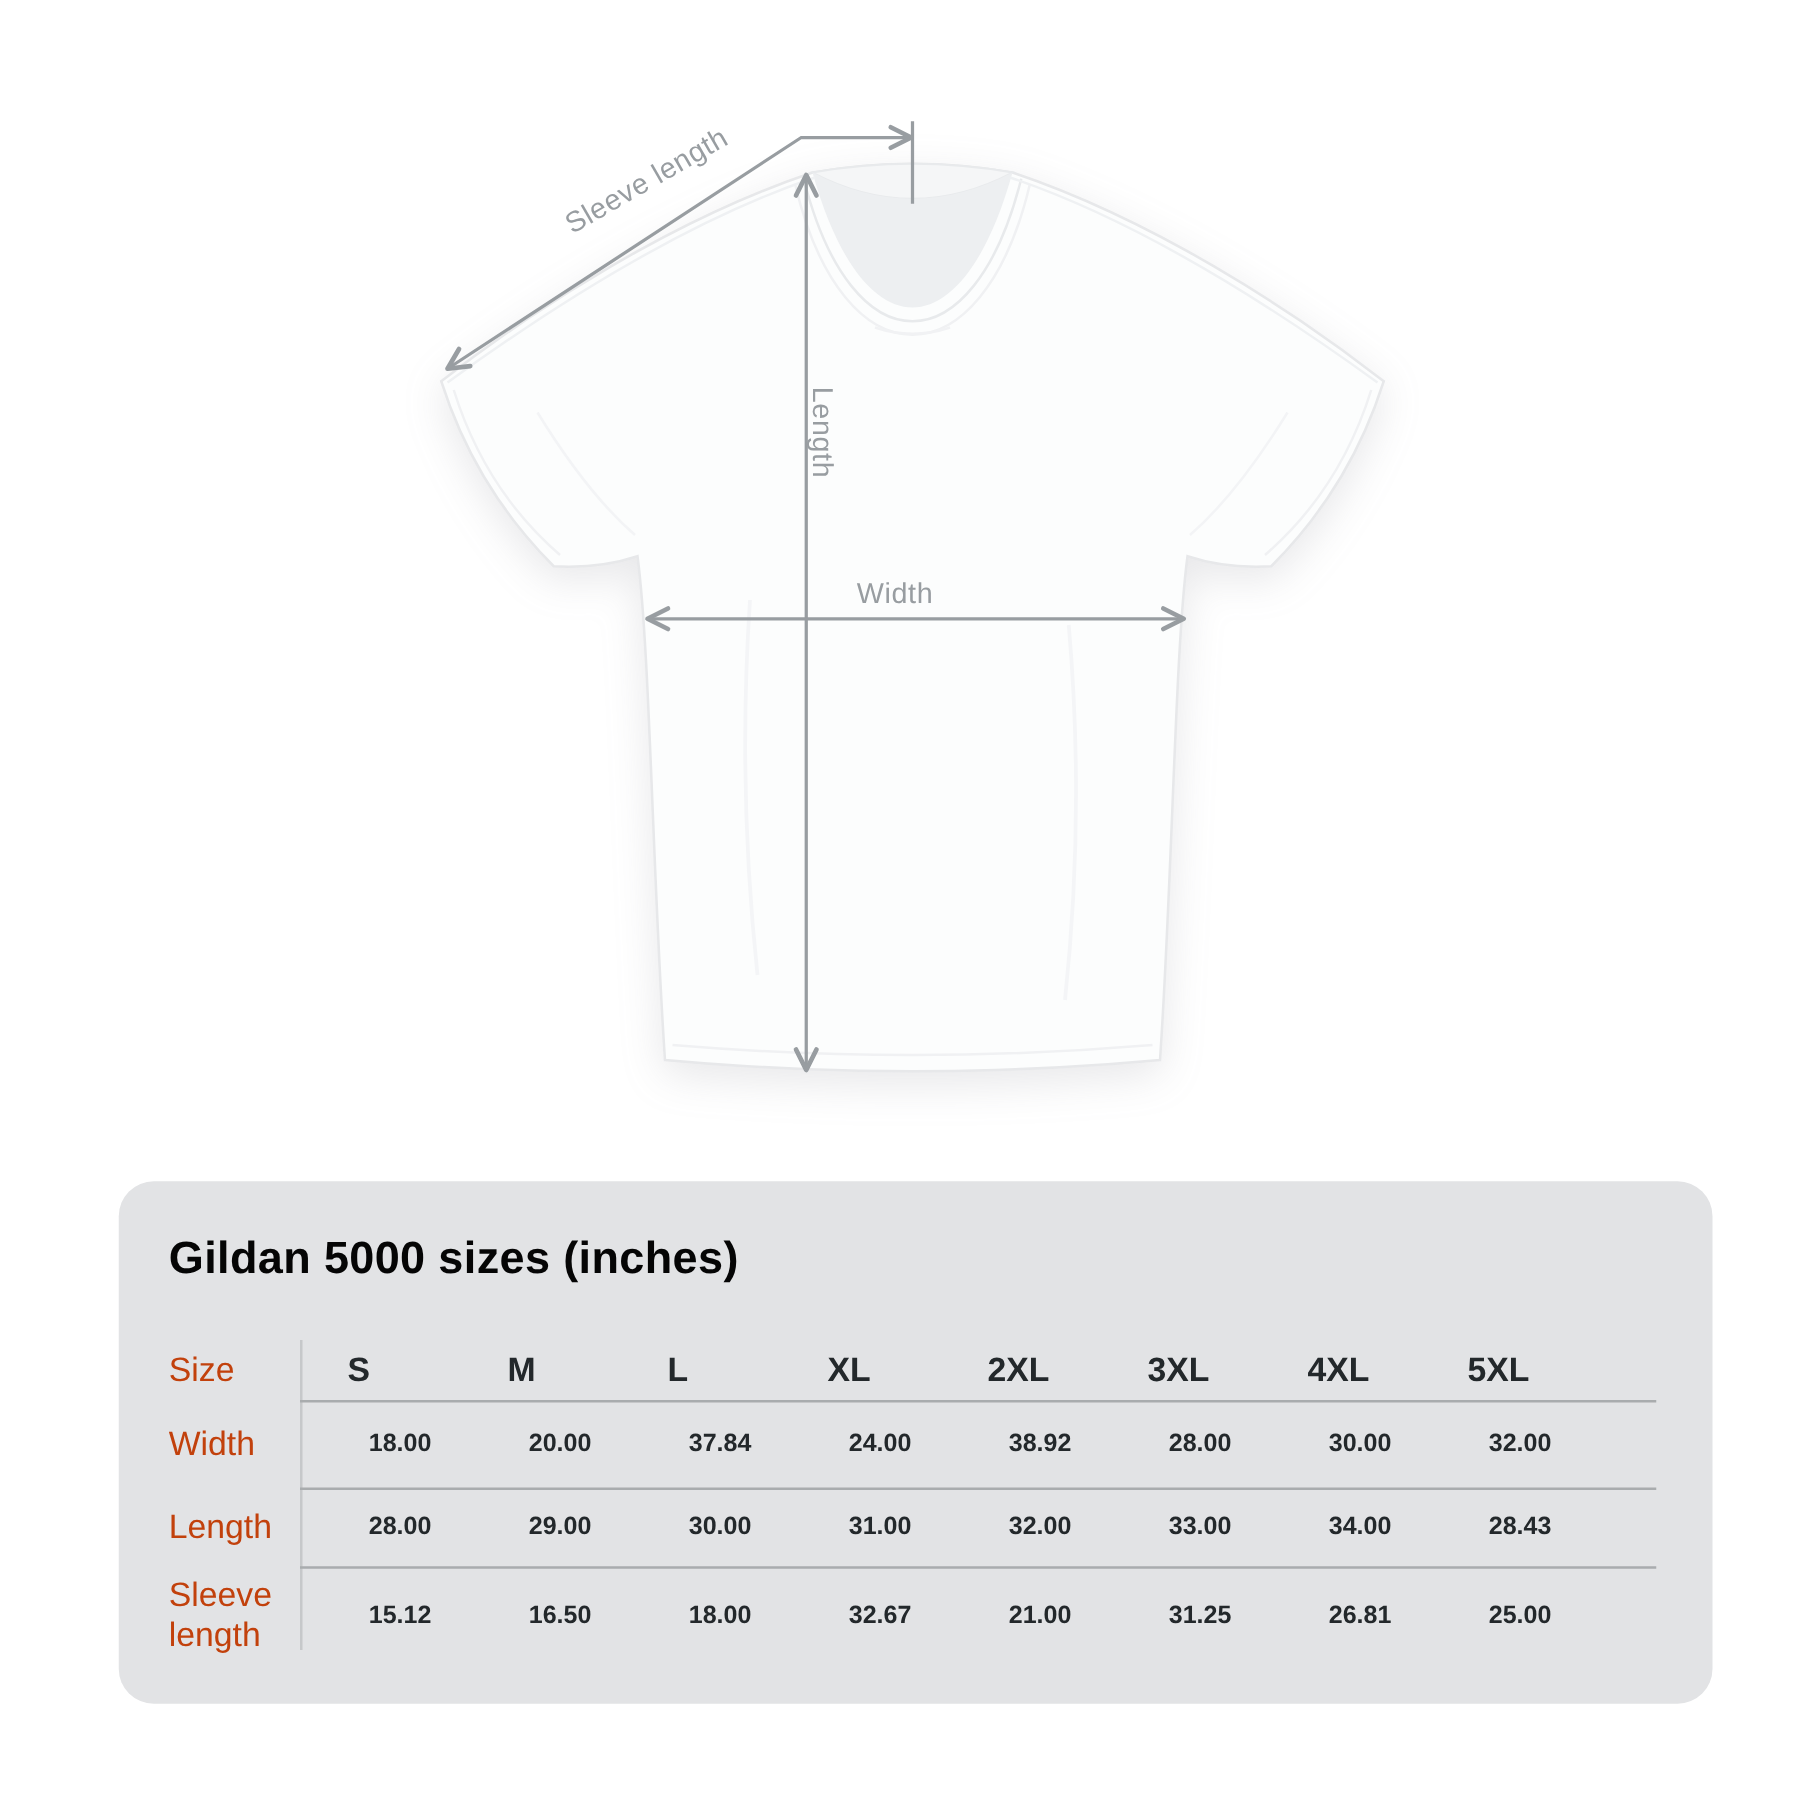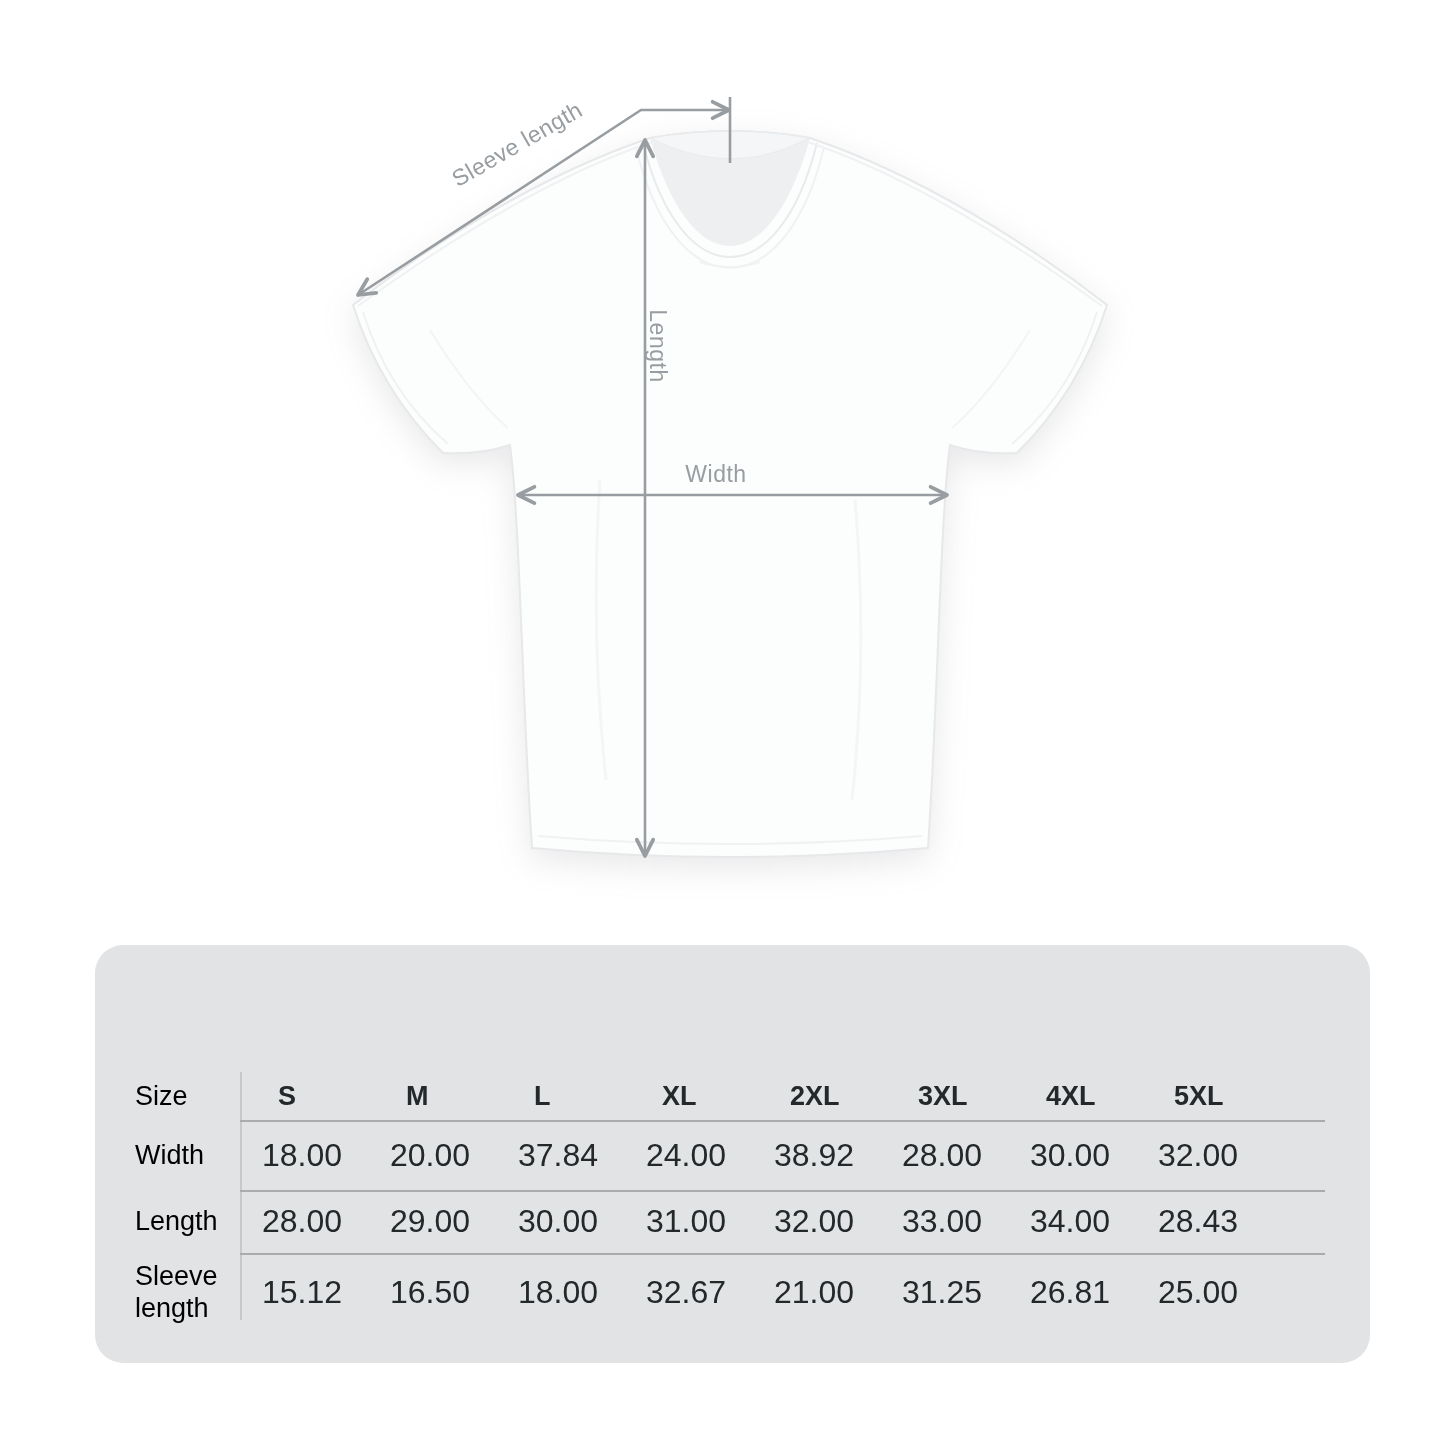--- a/index.html
+++ b/index.html
@@ -20,23 +20,23 @@
     font-size:36px;font-weight:bold;color:#050505;letter-spacing:0.3px;
   }
   .tbl{
     position:absolute;left:40px;top:127px;
     display:grid;
     grid-template-columns:105px repeat(8,128px);
     grid-template-rows:48px 70px 63px 78px;
     align-items:center;
   }
   .cell{display:flex;align-items:center;}
-  .lbl{font-size:27px;color:#000000;line-height:1.2;}
+  .lbl{font-size:27px;color:#c2410c;line-height:1.2;}
   .hd{font-size:27px;font-weight:600;color:#23282b;padding-left:38px;}
-  .val{font-size:32px;font-weight:400;color:#23282b;padding-left:22px;}
+  .val{font-size:20px;font-weight:700;color:#23282b;padding-left:55px;}
   .vline{position:absolute;left:145px;top:127px;width:2px;height:248px;background:#c6c8ca;}
   .hline{position:absolute;left:145px;width:1085px;height:2px;background:#a9acae;}
   .hl1{top:175px;}
   .hl2{top:245px;}
   .hl3{top:308px;}
 </style>
 </head>
 <body>
 
 <div id="screen">
@@ -86,20 +86,21 @@
       <path d="M518,495 L947,495" marker-start="url(#arr)" marker-end="url(#arr)"></path>
     </g>
     <g stroke="none">
       <text class="ann-text" text-anchor="middle" transform="translate(521,151) rotate(-30)">Sleeve length</text>
       <text class="ann-text" text-anchor="middle" transform="translate(650,346) rotate(90)">Length</text>
       <text class="ann-text" text-anchor="middle" transform="translate(716,482)">Width</text>
     </g>
   </svg>
 
   <section class="card">
+    <h1 class="card-title">Gildan 5000 sizes (inches)</h1>
 
     <div class="vline"></div>
     <div class="hline hl1"></div>
     <div class="hline hl2"></div>
     <div class="hline hl3"></div>
 
     <div class="tbl">
 
       <div class="cell lbl">Size</div>
       <div class="cell hd">S</div>

